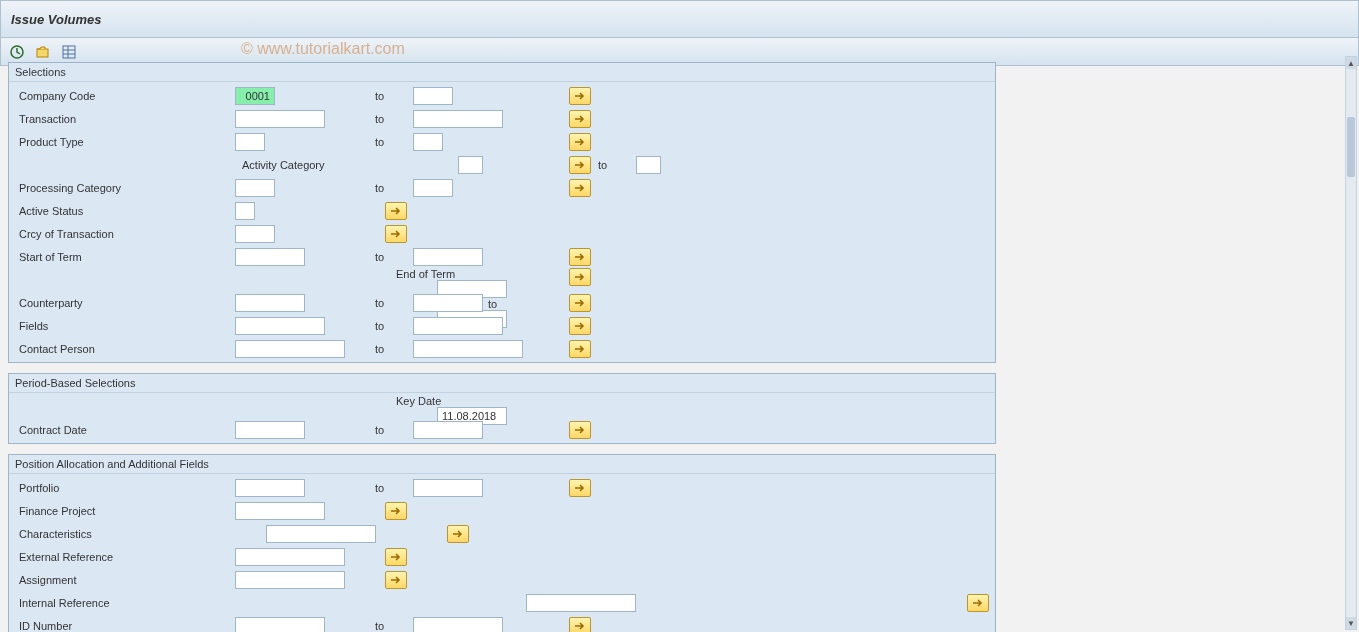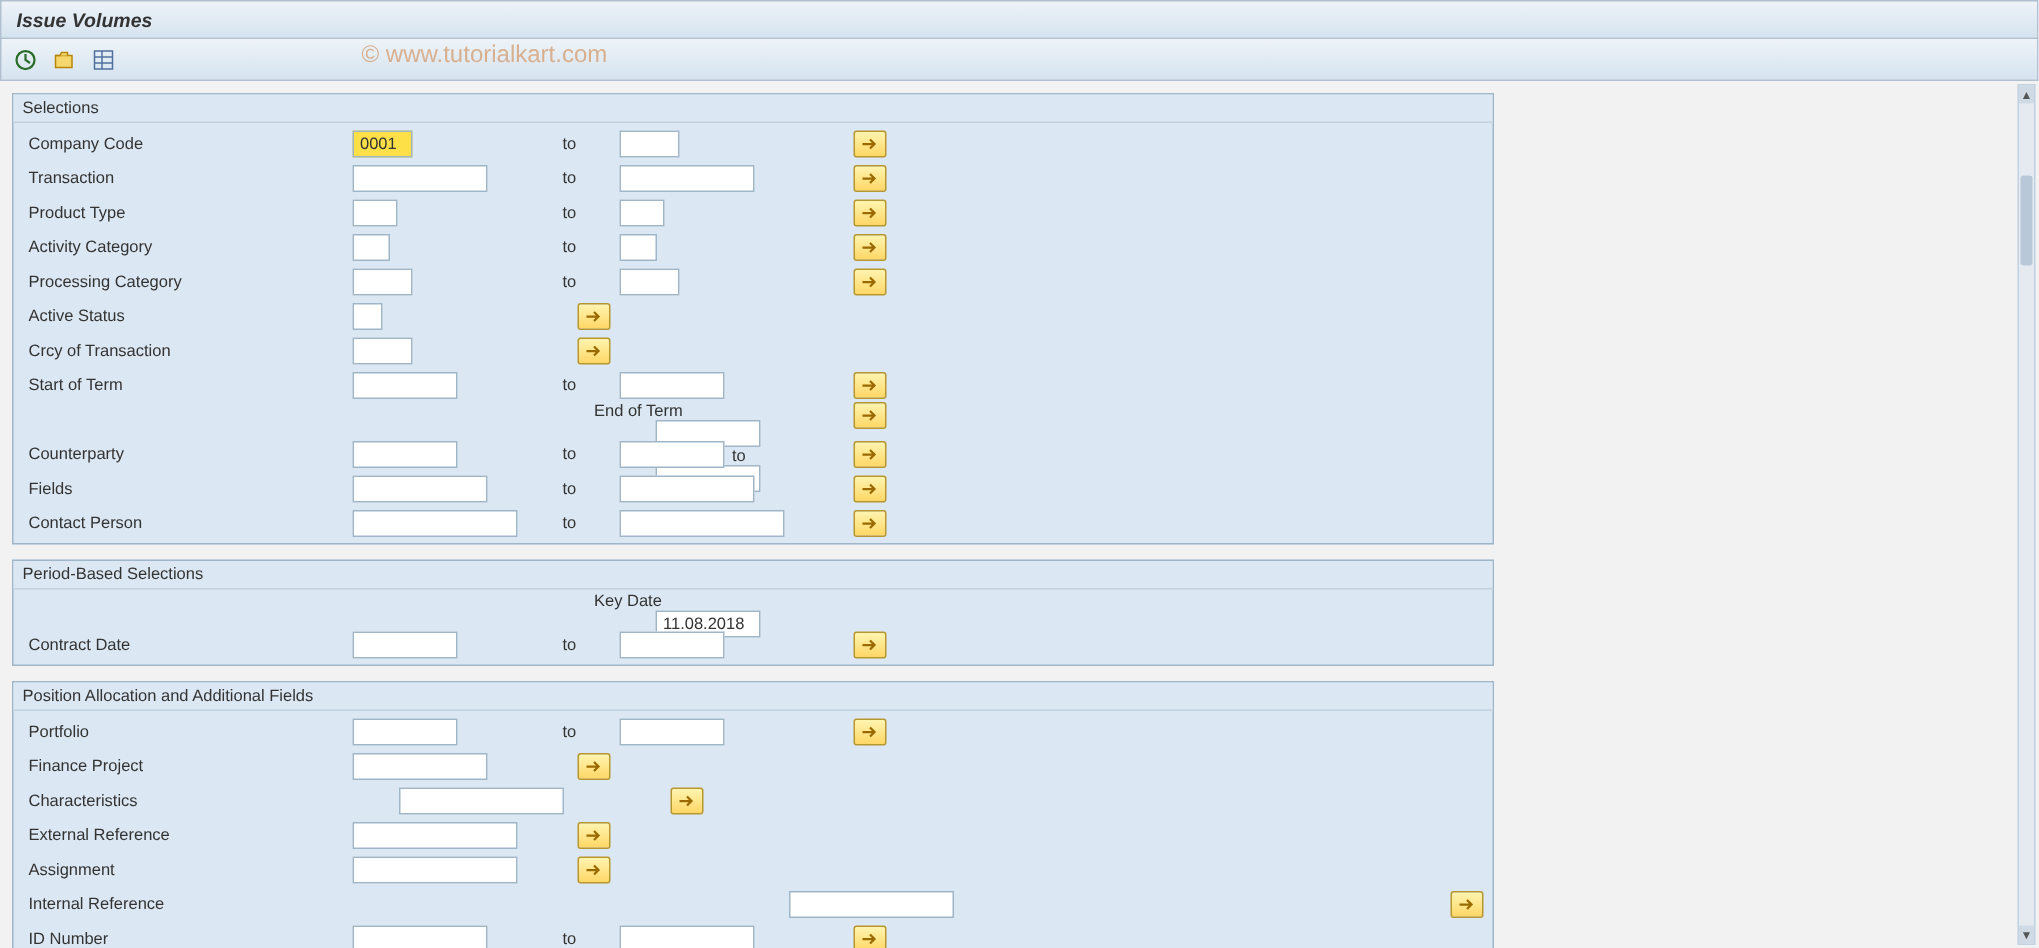--- a/index.html
+++ b/index.html
@@ -11,21 +11,21 @@
     body {
       width: 1359px;
       height: 632px;
       background: #f2f2f2;
       overflow: hidden;
       position: relative;
     }
     .title-bar {
       background: linear-gradient(to bottom, #eef3f8, #d5e3ef);
       border: 1px solid #b0c0d0;
-      height: 26px;
+      height: 38px;
       display: flex;
       align-items: center;
       padding: 0 10px;
       font-size: 13px;
       font-weight: bold;
       font-style: italic;
       color: #333;
     }
     .toolbar-row {
       background: linear-gradient(to bottom, #eef3f8, #d5e3ef);
@@ -95,21 +95,21 @@
       padding-left: 4px;
     }
     .inp {
       height: 18px;
       border: 1px solid #9fb5c8;
       background: #fff;
       font-size: 11px;
       padding: 0 4px;
       color: #333;
     }
-    .inp.highlighted { background: #fde047; }
+    .inp.highlighted { background: #86efac; text-align: right; }
     .inp-w110 { width: 110px; }
     .inp-w90  { width: 90px; }
     .inp-w70  { width: 70px; }
     .inp-w40  { width: 40px; }
     .inp-w30  { width: 30px; }
     .inp-w25  { width: 25px; }
     .inp-w20  { width: 20px; }
     .to-lbl {
       width: 38px;
       font-size: 11px;
@@ -256,21 +256,21 @@
               <input class="inp inp-w30" style="">
             </div>
             <div class="multi-fixed" style="position: absolute;">
               <div class="multi-btn">
                 <svg width="12" height="10" viewBox="0 0 12 10">
                   <path d="M1 5 L8 5 M6 2 L9 5 L6 8" stroke="#9a6a00" stroke-width="1.5" fill="none"></path>
                 </svg>
               </div>
             </div>
           </div>
-          <div class="form-row" style="position: relative;">
+          <div class="form-row" style="position: relative; justify-content: center;">
             <div class="lbl">Activity Category</div>
             <div class="from-wrap">
               <input class="inp inp-w25" style="">
             </div>
             <div class="to-lbl">to</div>
             <div class="to-wrap">
               <input class="inp inp-w25" style="">
             </div>
             <div class="multi-fixed" style="position: absolute;">
               <div class="multi-btn">

